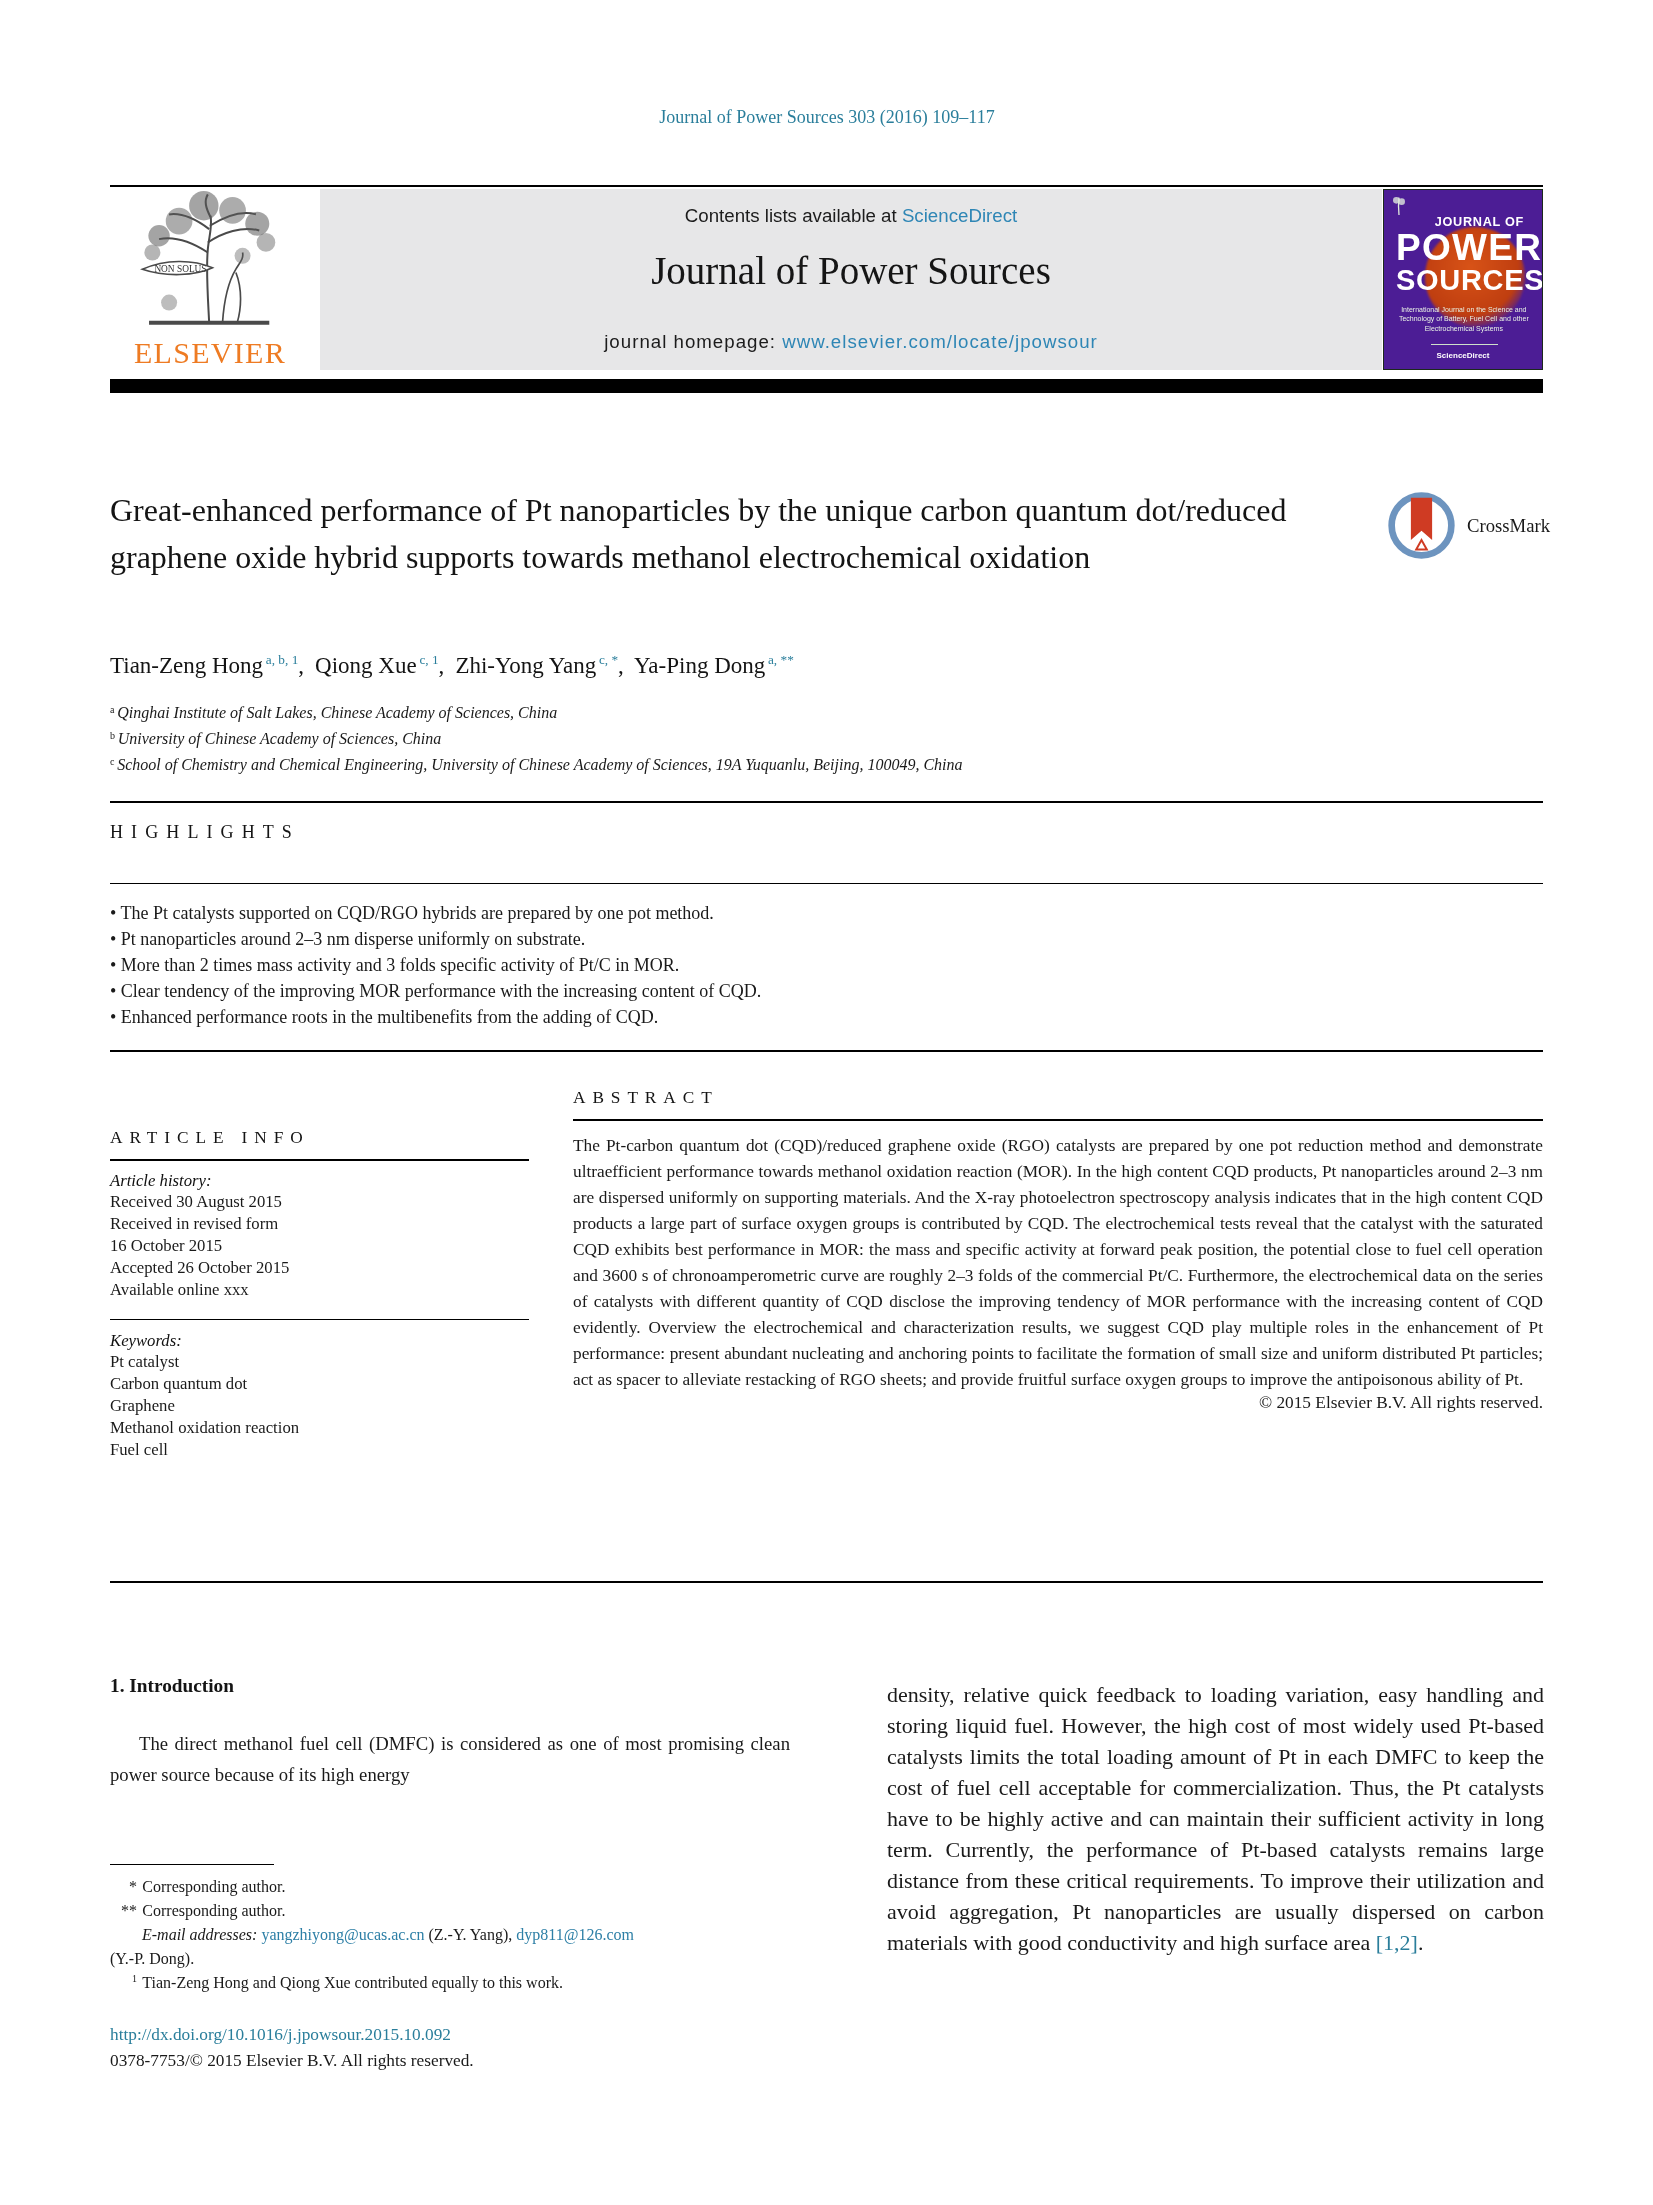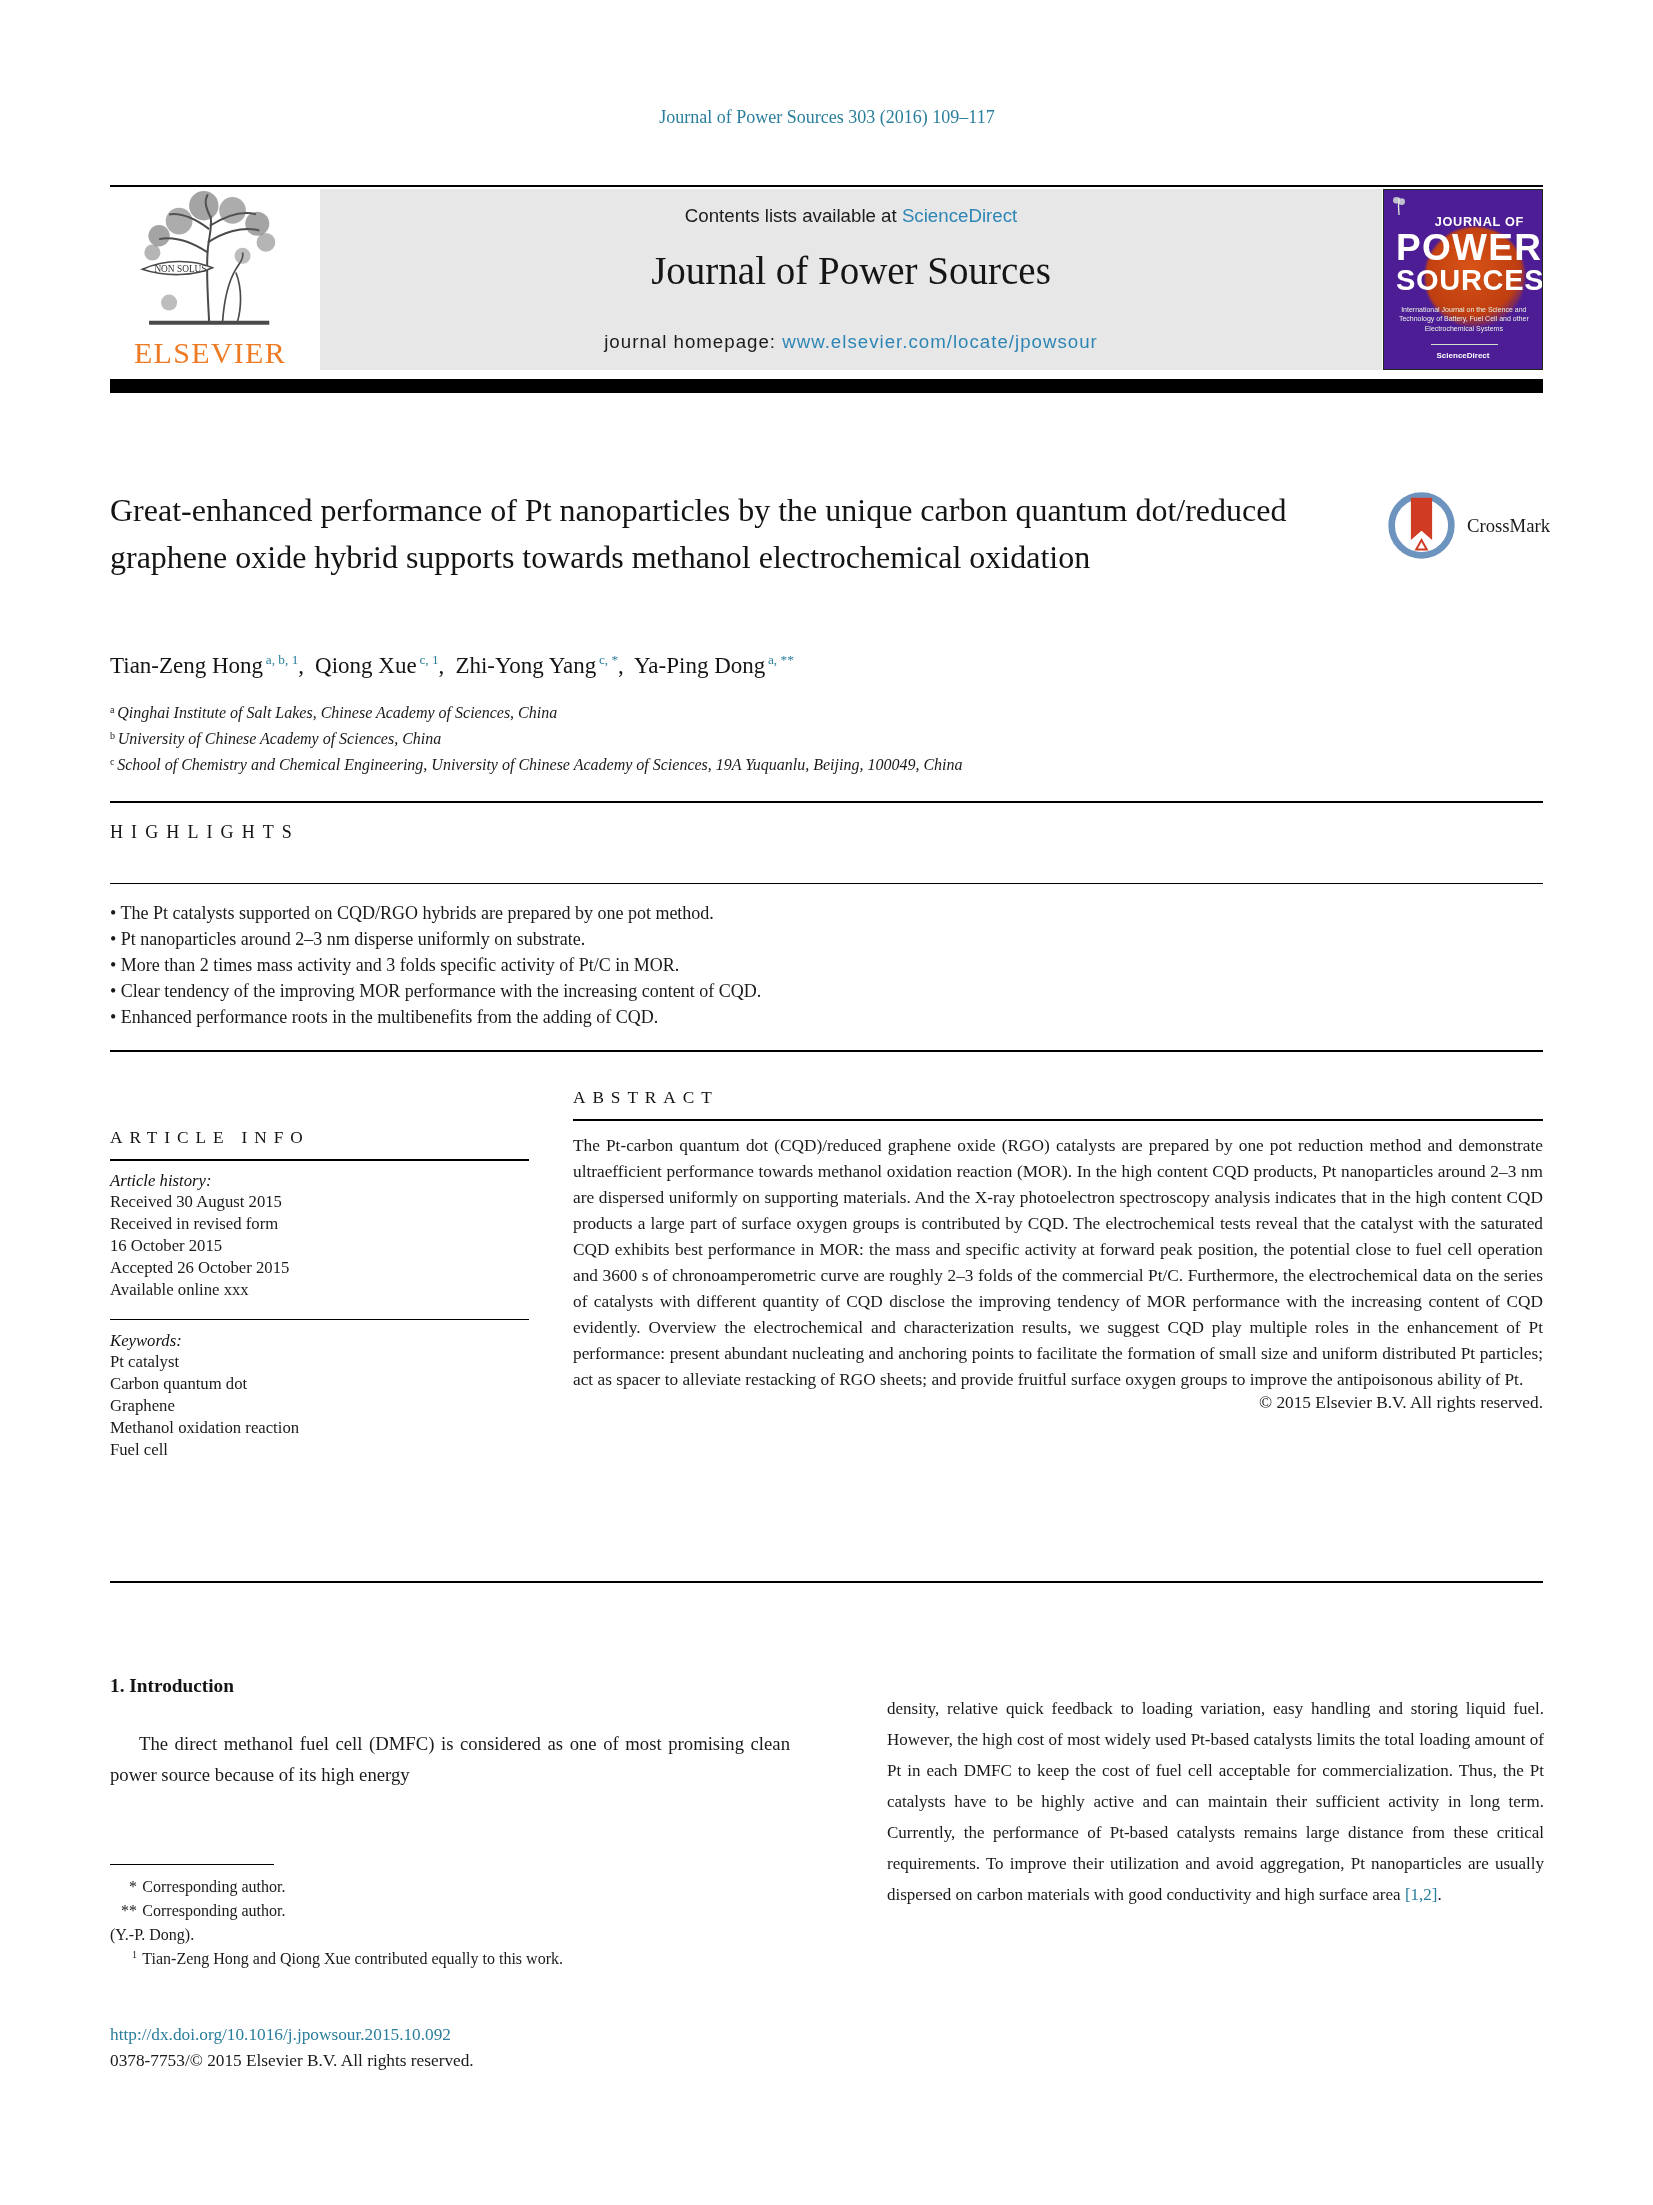--- a/index.html
+++ b/index.html
@@ -88,22 +88,22 @@
   .kw-rule { height:1.3px; background:#000; margin-top:17.3px; }
   .abstract-text { margin-top:12px; font-size:17.3px; line-height:26px; text-align:justify;
     color:#1a1a1a; }
   .copyright { text-align:right; font-size:17.3px; color:#1a1a1a; }
 
   
   .intro-left { top:1675px; left:110px; width:680px; }
   .intro-heading { font-size:19.3px; font-weight:bold; color:#141414; margin:0; }
   .intro-para { margin:31px 0 0 0; font-size:18.7px; line-height:31px; text-align:justify;
     text-indent:29px; color:#1a1a1a; }
-  .intro-right { top:1679px; left:887px; width:657px; font-size:17px; line-height:31px;
-    text-align:justify; color:#1a1a1a;margin-top:14px; }
+  .intro-right { top:1679px; left:887px; width:657px; font-size:22px; line-height:31px;
+    text-align:justify; color:#1a1a1a; }
   .ref-link { color:#2a7e9b; text-decoration:none; }
 
   
   .footnotes { top:1864px; left:110px; width:693px; font-size:16px; line-height:24px; color:#1a1a1a; }
   .fn-rule { width:164px; height:1.3px; background:#000; margin-bottom:9.3px; }
   .fn-marker { display:inline-block; width:27px; text-align:right; margin-right:5.3px; }
   .fn-email-line { padding-left:32px; }
   .fn-wrap { padding-left:0; }
   .em { font-style:italic; }
   .teal-link { color:#2d7fa6; text-decoration:none; }
@@ -256,20 +256,24 @@
   </div>
 
   <div class="abs intro-right">
     <span>density, relative quick feedback to loading variation, easy handling and storing liquid fuel. However, the high cost of most widely used Pt-based catalysts limits the total loading amount of Pt in each DMFC to keep the cost of fuel cell acceptable for commercialization. Thus, the Pt catalysts have to be highly active and can maintain their sufficient activity in long term. Currently, the performance of Pt-based catalysts remains large distance from these critical requirements. To improve their utilization and avoid aggregation, Pt nanoparticles are usually dispersed on carbon materials with good conductivity and high surface area </span><a href="#" class="ref-link">[1,2]</a><span>.</span>
   </div>
 
   <div class="abs footnotes">
     <div class="fn-rule"></div>
     <div><span class="fn-marker">*</span><span>Corresponding author.</span></div>
     <div><span class="fn-marker">**</span><span>Corresponding author.</span></div>
+    <div class="fn-email-line">
+      <span class="em">E-mail addresses:</span>
+      <a href="#" class="teal-link">yangzhiyong@ucas.ac.cn</a><span> (Z.-Y. Yang), </span><a href="#" class="teal-link">dyp811@126.com</a>
+    </div>
     <div class="fn-wrap">(Y.-P. Dong).</div>
     <div><span class="fn-marker fnsup">1</span><span>Tian-Zeng Hong and Qiong Xue contributed equally to this work.</span></div>
   </div>
 
   <a href="#" class="abs doi" style="text-decoration:none;">http://dx.doi.org/10.1016/j.jpowsour.2015.10.092</a>
   <div class="abs issn">0378-7753/© 2015 Elsevier B.V. All rights reserved.</div>
 
 </div>
 
 

